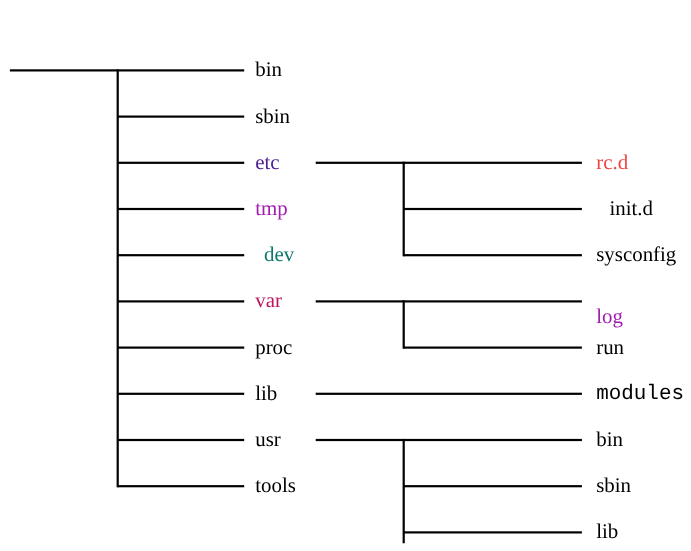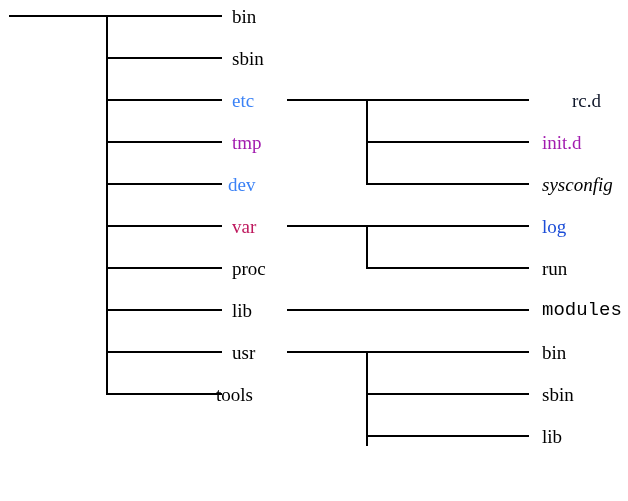--- a/index.html
+++ b/index.html
@@ -7,20 +7,21 @@
     padding: 0;
     background: #ffffff;
   }
   .canvas {
     position: relative;
     width: 628px;
     height: 446px;
     background: #ffffff;
     overflow: hidden;
     font-family: "Liberation Serif", "DejaVu Serif", serif;
+    margin-top: 48px;
   }
   .line {
     position: absolute;
     background: #000000;
     z-index: 1;
   }
   .line.h { height: 2px; }
   .line.v { width: 2px; }
   .node-label {
     position: absolute;
@@ -46,53 +47,53 @@
 <body>
 
 <div class="canvas">
   <div id="tree-layer">
       <div class="line h" style="left: 9px; top: 15px; width: 213px; background: rgb(0, 0, 0);"></div>
       <div class="line v" style="left: 106px; top: 15px; height: 380px; background: rgb(0, 0, 0);"></div>
       <div class="node-label" style="left: 232px; top: 16px; color: rgb(0, 0, 0);">bin</div>
       <div class="line h" style="left: 107px; top: 57px; width: 115px; background: rgb(0, 0, 0);"></div>
       <div class="node-label" style="left: 232px; top: 58px; color: rgb(0, 0, 0);">sbin</div>
       <div class="line h" style="left: 107px; top: 99px; width: 115px; background: rgb(0, 0, 0);"></div>
-      <div class="node-label" style="left: 232px; top: 100px; color: #3b82f6;">etc</div>
+      <div class="node-label" style="left: 232px; top: 100px; color: #4c1d95;">etc</div>
       <div class="line h" style="left: 287px; top: 99px; width: 242px; background: rgb(0, 0, 0);"></div>
       <div class="line v" style="left: 366px; top: 99px; height: 86px; background: rgb(0, 0, 0);"></div>
       <div class="line h" style="left: 367px; top: 141px; width: 162px; background: rgb(0, 0, 0);"></div>
       <div class="line h" style="left: 367px; top: 183px; width: 162px; background: rgb(0, 0, 0);"></div>
-      <div class="node-label" style="left: 572px; top: 100px; color: #0f172a;">rc.d</div>
-      <div class="node-label" style="left: 542px; top: 142px; color: #a21caf;">init.d</div>
-      <div class="node-label" style="left: 542px; top: 184px; color: rgb(0, 0, 0); font-style: italic;">sysconfig</div>
+      <div class="node-label" style="left: 542px; top: 100px; color: #ef4444;">rc.d</div>
+      <div class="node-label" style="left: 554px; top: 142px; color: #000000;">init.d</div>
+      <div class="node-label" style="left: 542px; top: 184px; color: rgb(0, 0, 0);">sysconfig</div>
       <div class="line h" style="left: 107px; top: 141px; width: 115px; background: rgb(0, 0, 0);"></div>
       <div class="node-label" style="left: 232px; top: 142px; color: #a21caf;">tmp</div>
       <div class="line h" style="left: 107px; top: 183px; width: 115px; background: rgb(0, 0, 0);"></div>
-      <div class="node-label" style="left: 228px; top: 184px; color: #3b82f6;">dev</div>
+      <div class="node-label" style="left: 240px; top: 184px; color: #0f766e;">dev</div>
       <div class="line h" style="left: 107px; top: 225px; width: 115px; background: rgb(0, 0, 0);"></div>
       <div class="node-label" style="left: 232px; top: 226px; color: #be185d;">var</div>
       <div class="line h" style="left: 287px; top: 225px; width: 242px; background: rgb(0, 0, 0);"></div>
       <div class="line v" style="left: 366px; top: 225px; height: 44px; background: rgb(0, 0, 0);"></div>
       <div class="line h" style="left: 367px; top: 267px; width: 162px; background: rgb(0, 0, 0);"></div>
-      <div class="node-label" style="left: 542px; top: 226px; color: #1d4ed8;">log</div>
+      <div class="node-label" style="left: 542px; top: 240px; color: #a21caf;">log</div>
       <div class="node-label" style="left: 542px; top: 268px; color: rgb(0, 0, 0);">run</div>
       <div class="line h" style="left: 107px; top: 267px; width: 115px; background: rgb(0, 0, 0);"></div>
       <div class="node-label" style="left: 232px; top: 268px; color: rgb(0, 0, 0); text-align: center;">proc</div>
       <div class="line h" style="left: 107px; top: 309px; width: 115px; background: rgb(0, 0, 0);"></div>
       <div class="node-label" style="left: 232px; top: 310px; color: rgb(0, 0, 0);">lib</div>
       <div class="line h" style="left: 287px; top: 309px; width: 242px; background: rgb(0, 0, 0);"></div>
       <div class="node-label" style="left: 542px; top: 310px; color: rgb(0, 0, 0); font-family: Liberation Mono, monospace;">modules</div>
       <div class="line h" style="left: 107px; top: 351px; width: 115px; background: rgb(0, 0, 0);"></div>
       <div class="node-label" style="left: 232px; top: 352px; color: rgb(0, 0, 0);">usr</div>
       <div class="line h" style="left: 287px; top: 351px; width: 242px; background: rgb(0, 0, 0);"></div>
       <div class="line v" style="left: 366px; top: 351px; height: 128px; background: rgb(0, 0, 0);"></div>
       <div class="line h" style="left: 367px; top: 393px; width: 162px; background: rgb(0, 0, 0);"></div>
       <div class="line h" style="left: 367px; top: 435px; width: 162px; background: rgb(0, 0, 0);"></div>
       <div class="line h" style="left: 367px; top: 477px; width: 162px; background: rgb(0, 0, 0);"></div>
       <div class="node-label" style="left: 542px; top: 352px; color: rgb(0, 0, 0);">bin</div>
       <div class="node-label" style="left: 542px; top: 394px; color: rgb(0, 0, 0);">sbin</div>
       <div class="node-label" style="left: 542px; top: 436px; color: rgb(0, 0, 0);">lib</div>
       <div class="node-label" style="left: 542px; top: 478px; color: rgb(0, 0, 0);">local</div>
       <div class="line h" style="left: 107px; top: 393px; width: 115px; background: rgb(0, 0, 0);"></div>
-      <div class="node-label" style="left: 216px; top: 394px; color: rgb(0, 0, 0);">tools</div>
+      <div class="node-label" style="left: 232px; top: 394px; color: rgb(0, 0, 0);">tools</div>
     </div>
   <div class="watermark" style="color: rgb(199, 203, 211); text-decoration: underline;">CSDN @stan1ey</div>
 </div>
 
 </body></html>

